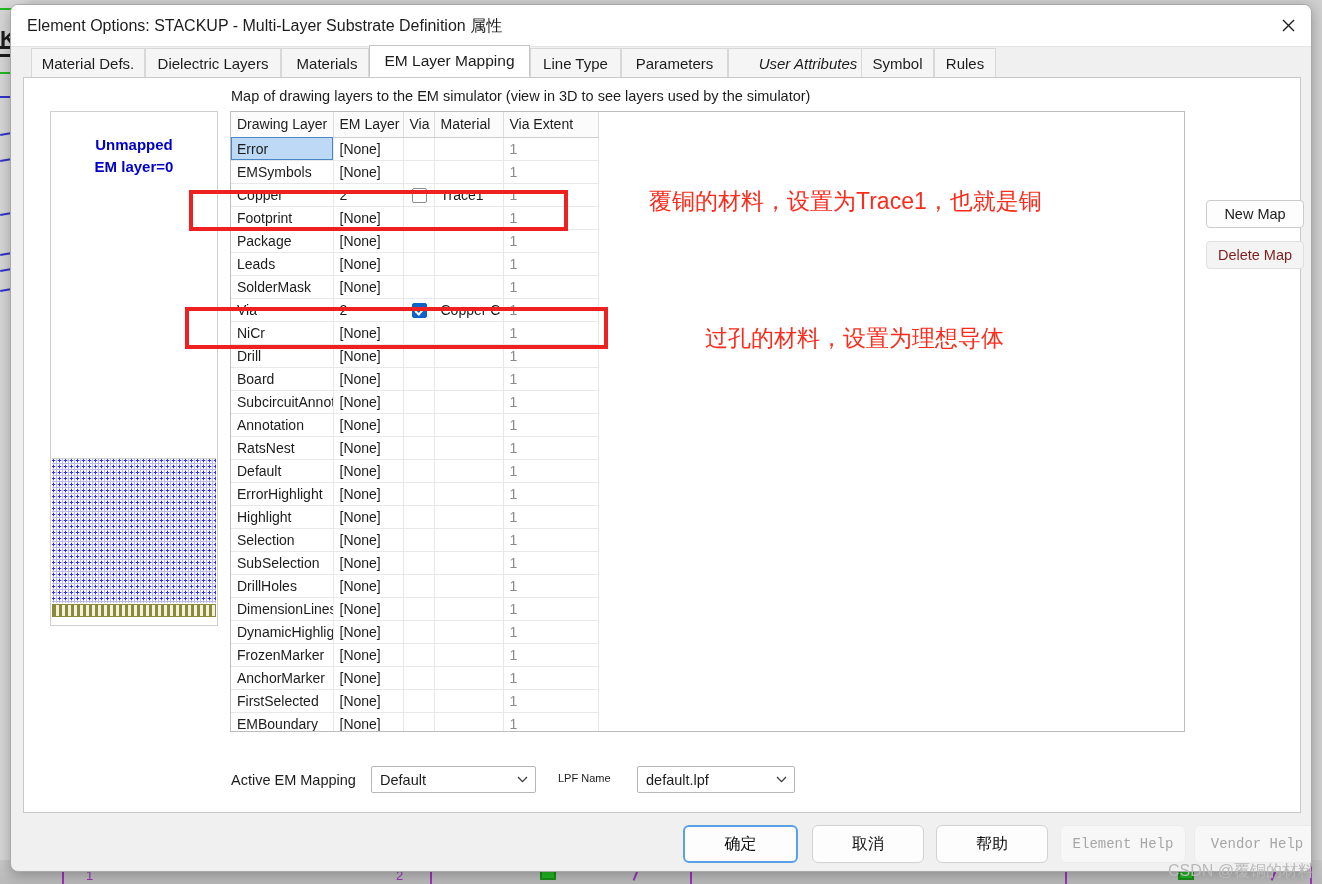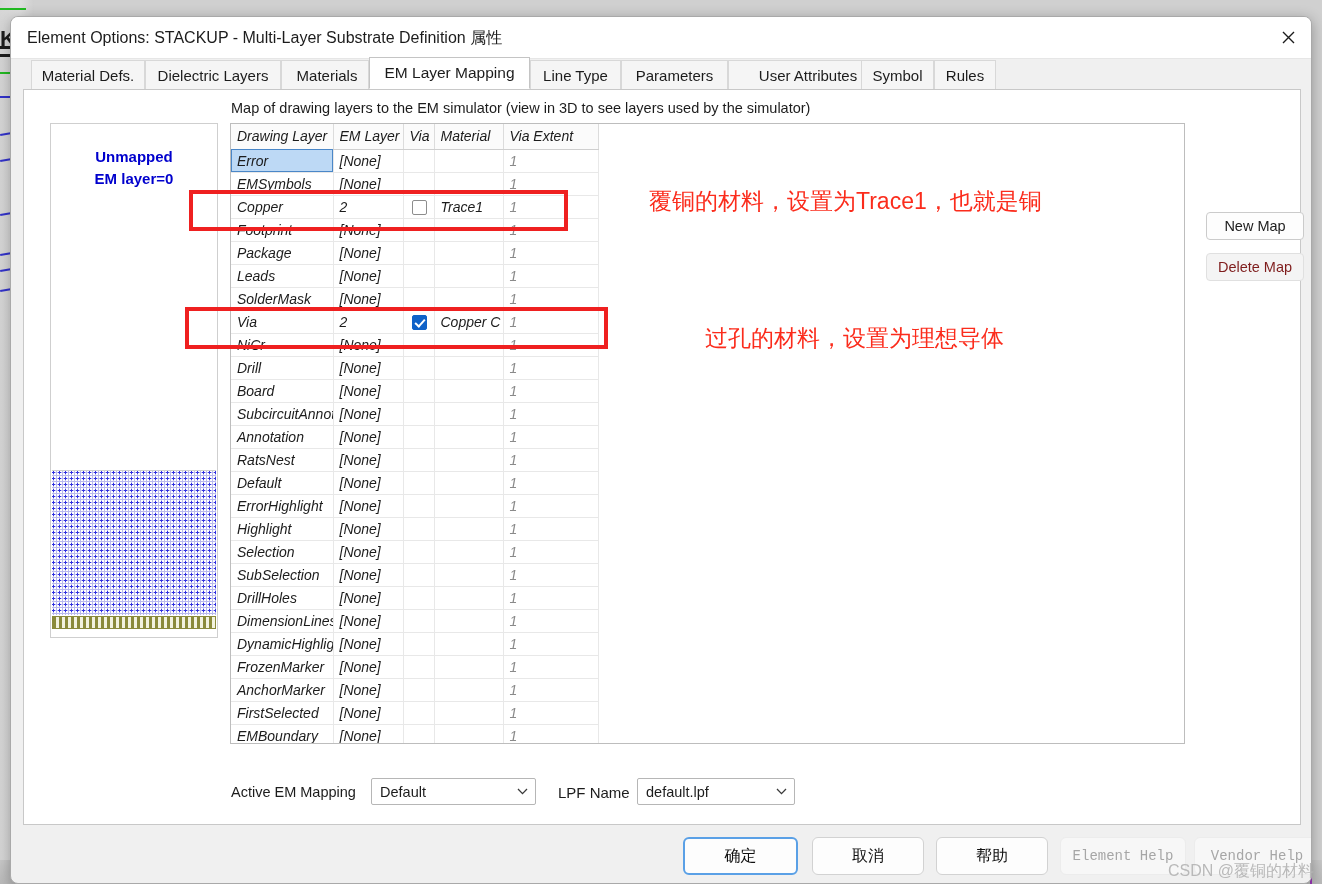--- a/index.html
+++ b/index.html
@@ -28,21 +28,21 @@
   .bg-tick { position: absolute; bottom: 0; width: 2px; height: 24px; background: #9b36b9; }
   .bg-green { position: absolute; bottom: 4px; width: 16px; height: 12px;
               background: #22bb22; border: 2px solid #1a8f1a; }
   .bg-slash { position: absolute; bottom: 3px; width: 2px; height: 18px;
               background: #9b36b9; transform: rotate(22deg); }
   .bg-num { position: absolute; bottom: 1px; color: #9b36b9; font-size: 13px; }
 
   
   #dialog {
     position: absolute;
-    left: 10px; top: 16px;
+    left: 10px; top: 4px;
     width: 1302px; height: 868px;
     background: #f0f0f0;
     border: 1px solid #a9a9a9;
     border-radius: 8px;
     box-shadow: 0 3px 14px rgba(0,0,0,0.30);
     overflow: hidden;
   }
   #titlebar {
     height: 42px; position: relative;
     background: #ffffff;
@@ -131,21 +131,20 @@
     font-size: 14.5px; color: #1c1c1c; white-space: nowrap;
   }
 
   
   #table-wrap {
     position: absolute; left: 206px; top: 33px;
     width: 955px; height: 621px;
     background: #ffffff;
     border: 1px solid #bdbdbd;
     overflow: hidden;
-    font-style: italic;
   }
   table#grid {
     border-collapse: collapse;
     width: 367px;
     table-layout: fixed;
     font-size: 14px;
     color: #1c1c1c;
   }
   table#grid th {
     font-weight: normal;
@@ -212,21 +211,21 @@
   #btn-new-map { left: 1182px; top: 122px; }
   #btn-del-map { left: 1182px; top: 163px; }
 
   
   #active-label {
     position: absolute; left: 207px; top: 694px;
     font-size: 14.5px; color: #1c1c1c;
   }
   #lpf-label {
     position: absolute; left: 534px; top: 694px;
-    font-size: 15px; color: #1c1c1c;
+    font-size: 11px; color: #1c1c1c;
   }
   .combo {
     position: absolute; height: 27px;
     background: #ffffff;
     border: 1px solid #b6b6b6;
     border-radius: 2px;
     font-size: 14.5px; color: #1c1c1c;
     display: flex; align-items: center;
     padding-left: 8px;
     cursor: pointer;
@@ -329,21 +328,21 @@
     </div>
   </div>
 
   <div id="tabstrip">
     <div class="tab" id="tab0" style="left:20px;  width:114px;">Material Defs.</div>
     <div class="tab" id="tab1" style="left:134px; width:136px;">Dielectric Layers</div>
     <div class="tab" id="tab2" style="left:270px; width:88px;padding-left:13px;">Materials</div>
     <div class="tab active" id="tab3" style="left:358px; width:161px;">EM Layer Mapping</div>
     <div class="tab" id="tab4" style="left:519px; width:91px;">Line Type</div>
     <div class="tab" id="tab5" style="left:610px; width:107px;">Parameters</div>
-    <div class="tab" id="tab6" style="left:717px; width:160px;">User Attributes</div>
+    <div class="tab" id="tab6" style="left:717px; width:160px;font-style:italic;">User Attributes</div>
     <div class="tab" id="tab7" style="left:850px; width:73px;">Symbol</div>
     <div class="tab" id="tab8" style="left:923px; width:62px;">Rules</div>
   </div>
 
   <div id="panel">
 
     <div id="preview">
       <div id="preview-label">
         <div>Unmapped</div>
         <div>EM layer=0</div>

